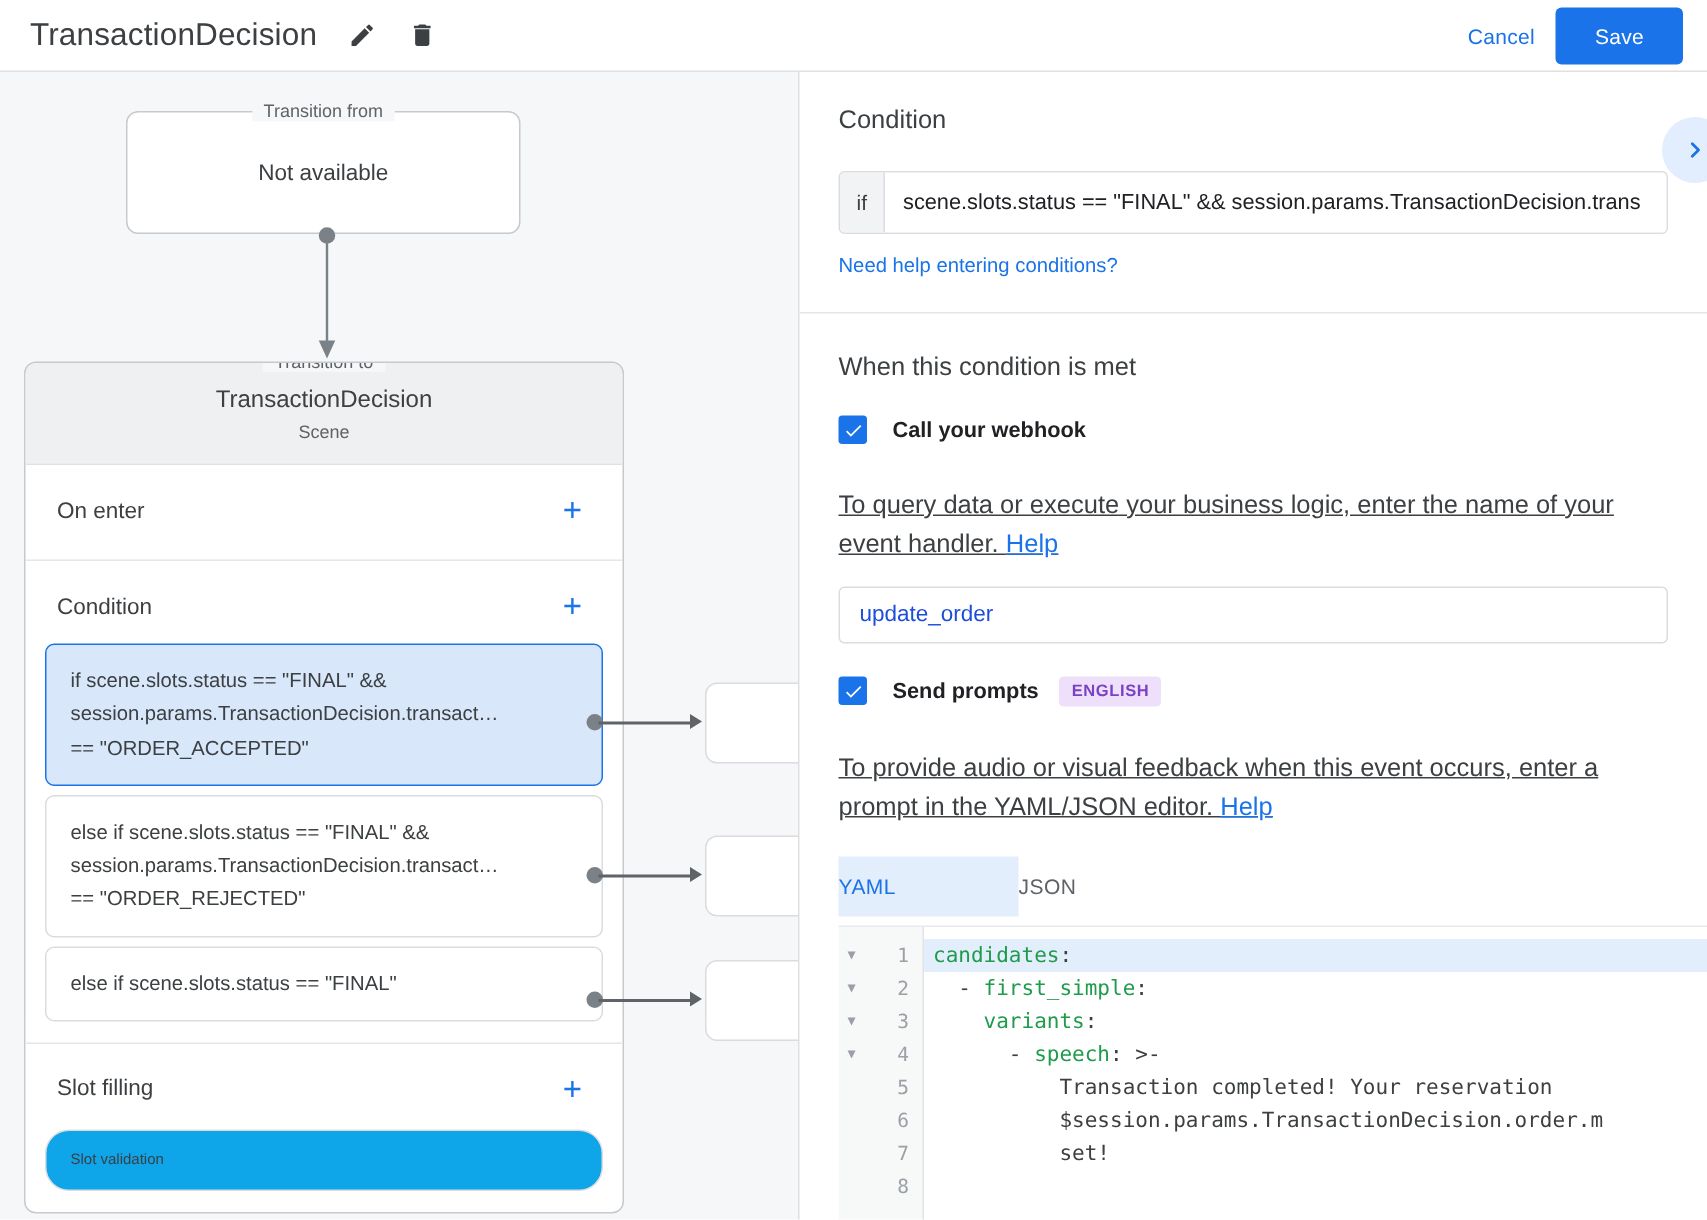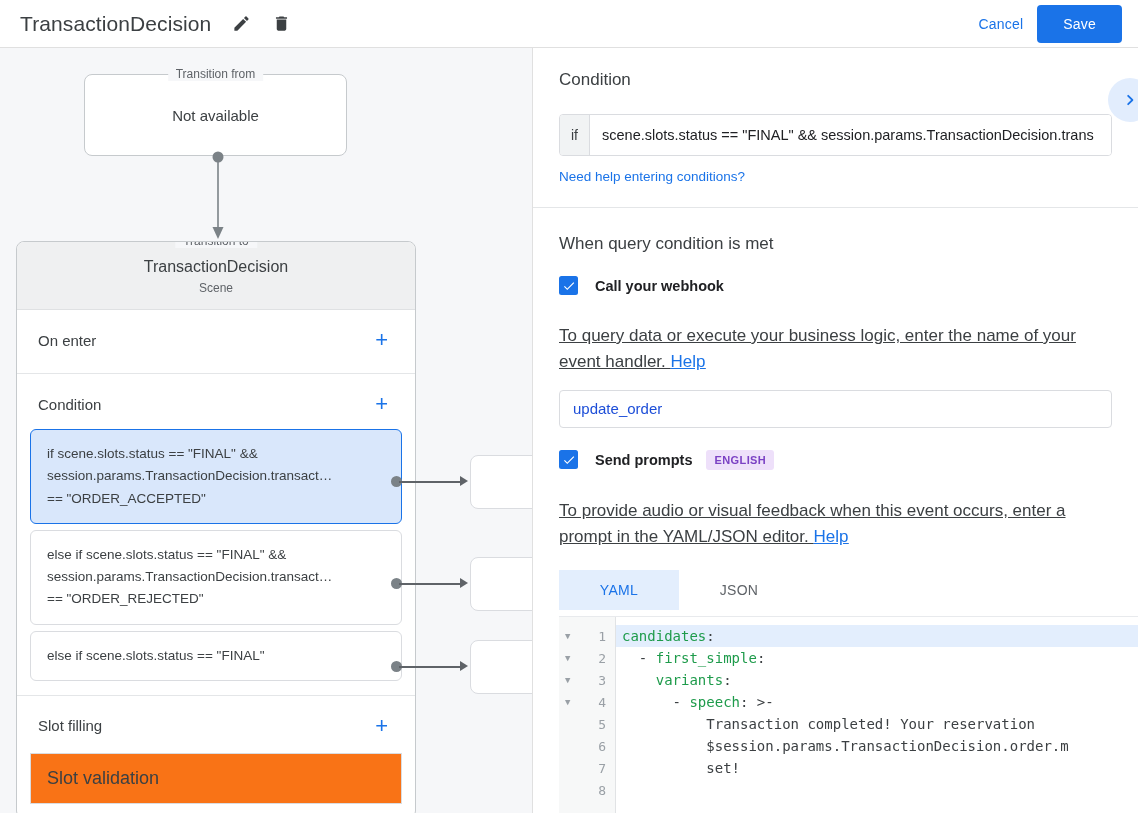--- a/index.html
+++ b/index.html
@@ -129,24 +129,24 @@
     cursor: pointer;
     white-space: pre-line;
   }
   .cond-card.selected {
     background: #d9e7fb;
     border: 1px solid #1a73e8;
   }
   #slot-validation-card {
     margin: 8px 13px 0 13px;
     border: 1px solid #dadce0;
-    border-radius: 0;
-    background: #f97316;
+    border-radius: 16px;
+    background: #0ea5e9;
     padding: 14px 16px;
-    font-size: 18px;
+    font-size: 10px;
     color: #3c4043;
     cursor: pointer;
   }
 
   
   .node-dot {
     position: absolute;
     width: 11px; height: 11px;
     background: #7b8287;
     border-radius: 50%;
@@ -281,21 +281,20 @@
     font-size: 15px;
     color: #1d4ed8;
     outline: none;
     font-family: "Liberation Sans", sans-serif;
   }
 
   .tabs { display: flex; margin-top: 20px; }
   .tab {
     padding: 12px 0;
     width: 120px;
-    text-align: center;
     font-size: 14px;
     font-weight: 500;
     color: #5f6368;
     cursor: pointer;
     letter-spacing: .3px;
   }
   .tab.active { color: #1a73e8; background: #e3eefd; }
 
   
   .editor {
@@ -451,21 +450,21 @@
       <div class="cond-input-prefix">if</div>
       <input class="cond-input" type="text" value="scene.slots.status == &quot;FINAL&quot; &amp;&amp; session.params.TransactionDecision.trans" style="">
     </div>
 
     <a class="help-link">Need help entering conditions?</a>
   </div>
 
   <div class="panel-sep"></div>
 
   <div class="panel-section">
-    <div class="panel-subtitle">When query condition is met</div>
+    <div class="panel-subtitle">When this condition is met</div>
 
     
     <div class="checkbox-row">
       <span class="checkbox">
         <svg width="14" height="14" viewBox="0 0 24 24">
           <path fill="#ffffff" d="M9 16.17L4.83 12l-1.42 1.41L9 19 21 7l-1.41-1.41z"></path>
         </svg>
       </span>
       <span class="checkbox-label">Call your webhook</span>
     </div>

